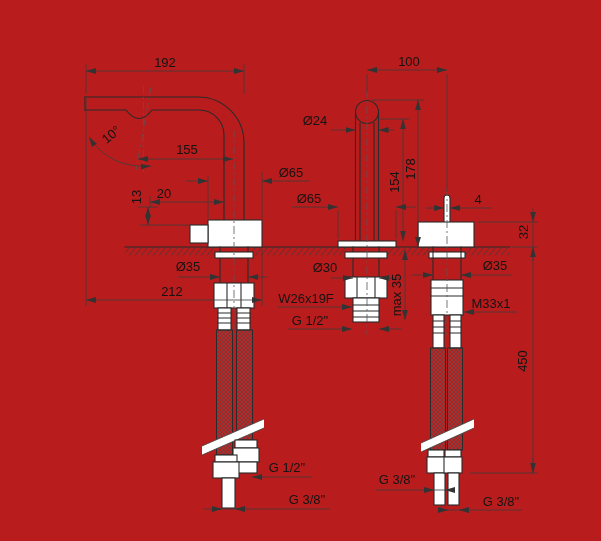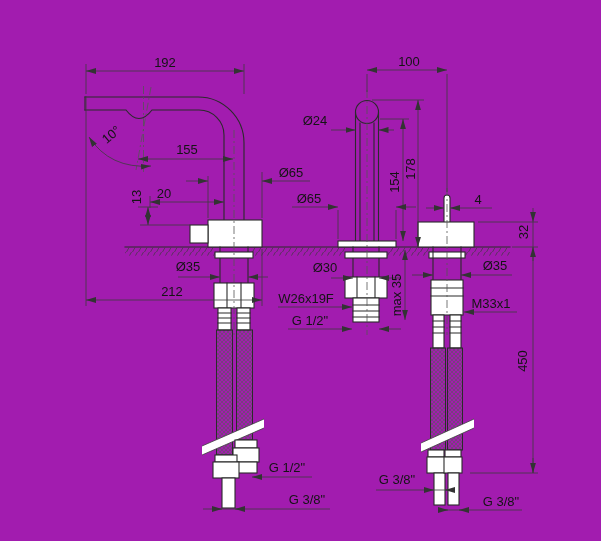--- a/index.html
+++ b/index.html
@@ -1,16 +1,16 @@
 <!DOCTYPE html>
 <html><head>
 <meta charset="utf-8">
 <style>
   html,body{margin:0;padding:0;background:#fff;}
-  #stage{position:relative;width:601px;height:541px;background:#a21caf;overflow:hidden;
+  #stage{position:relative;width:601px;height:541px;background:#b91c1c;overflow:hidden;
          font-family:"Liberation Sans",sans-serif;}
   svg{display:block}
   .ol{fill:none;stroke:#2b2b2b;stroke-width:1.1;stroke-linecap:square}
   .olf{fill:#ffffff;stroke:#2b2b2b;stroke-width:1.1}
   .dim{fill:none;stroke:#3d3d3d;stroke-width:0.8;stroke-linecap:butt}
   .cl{fill:none;stroke:#555;stroke-width:0.8;stroke-dasharray:8 3 2 3}
   .txt{font:13px "Liberation Sans",sans-serif;fill:#141414}
   .mask{fill:#ffffff;stroke:none}
 </style>
 </head>

